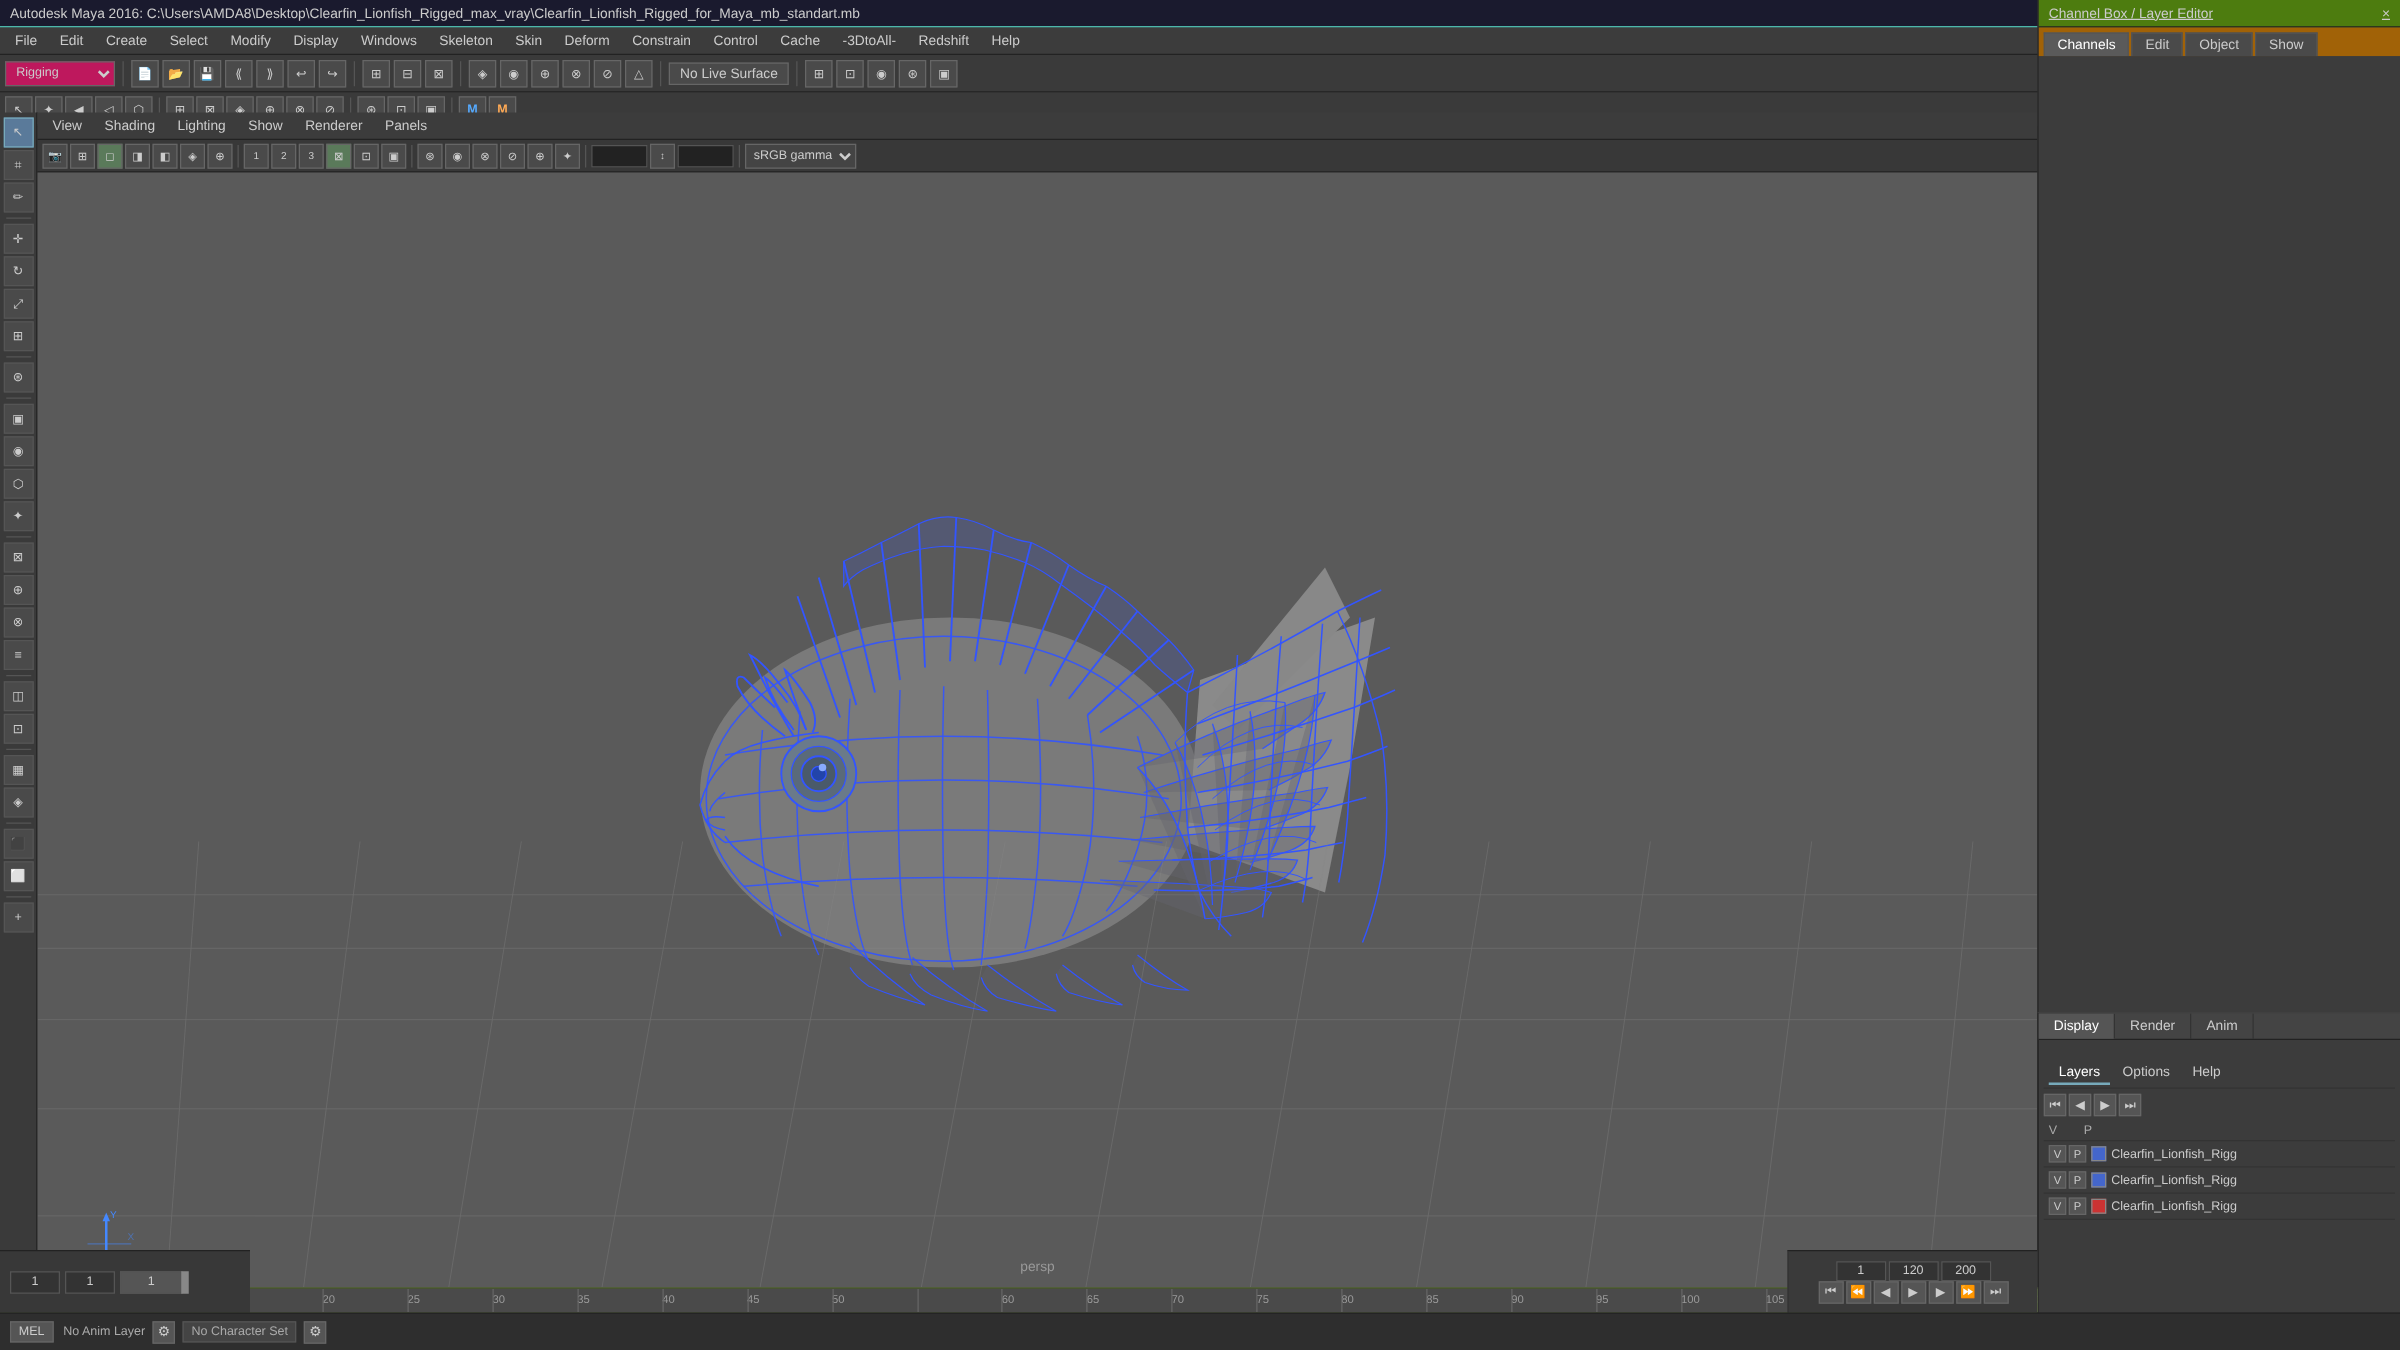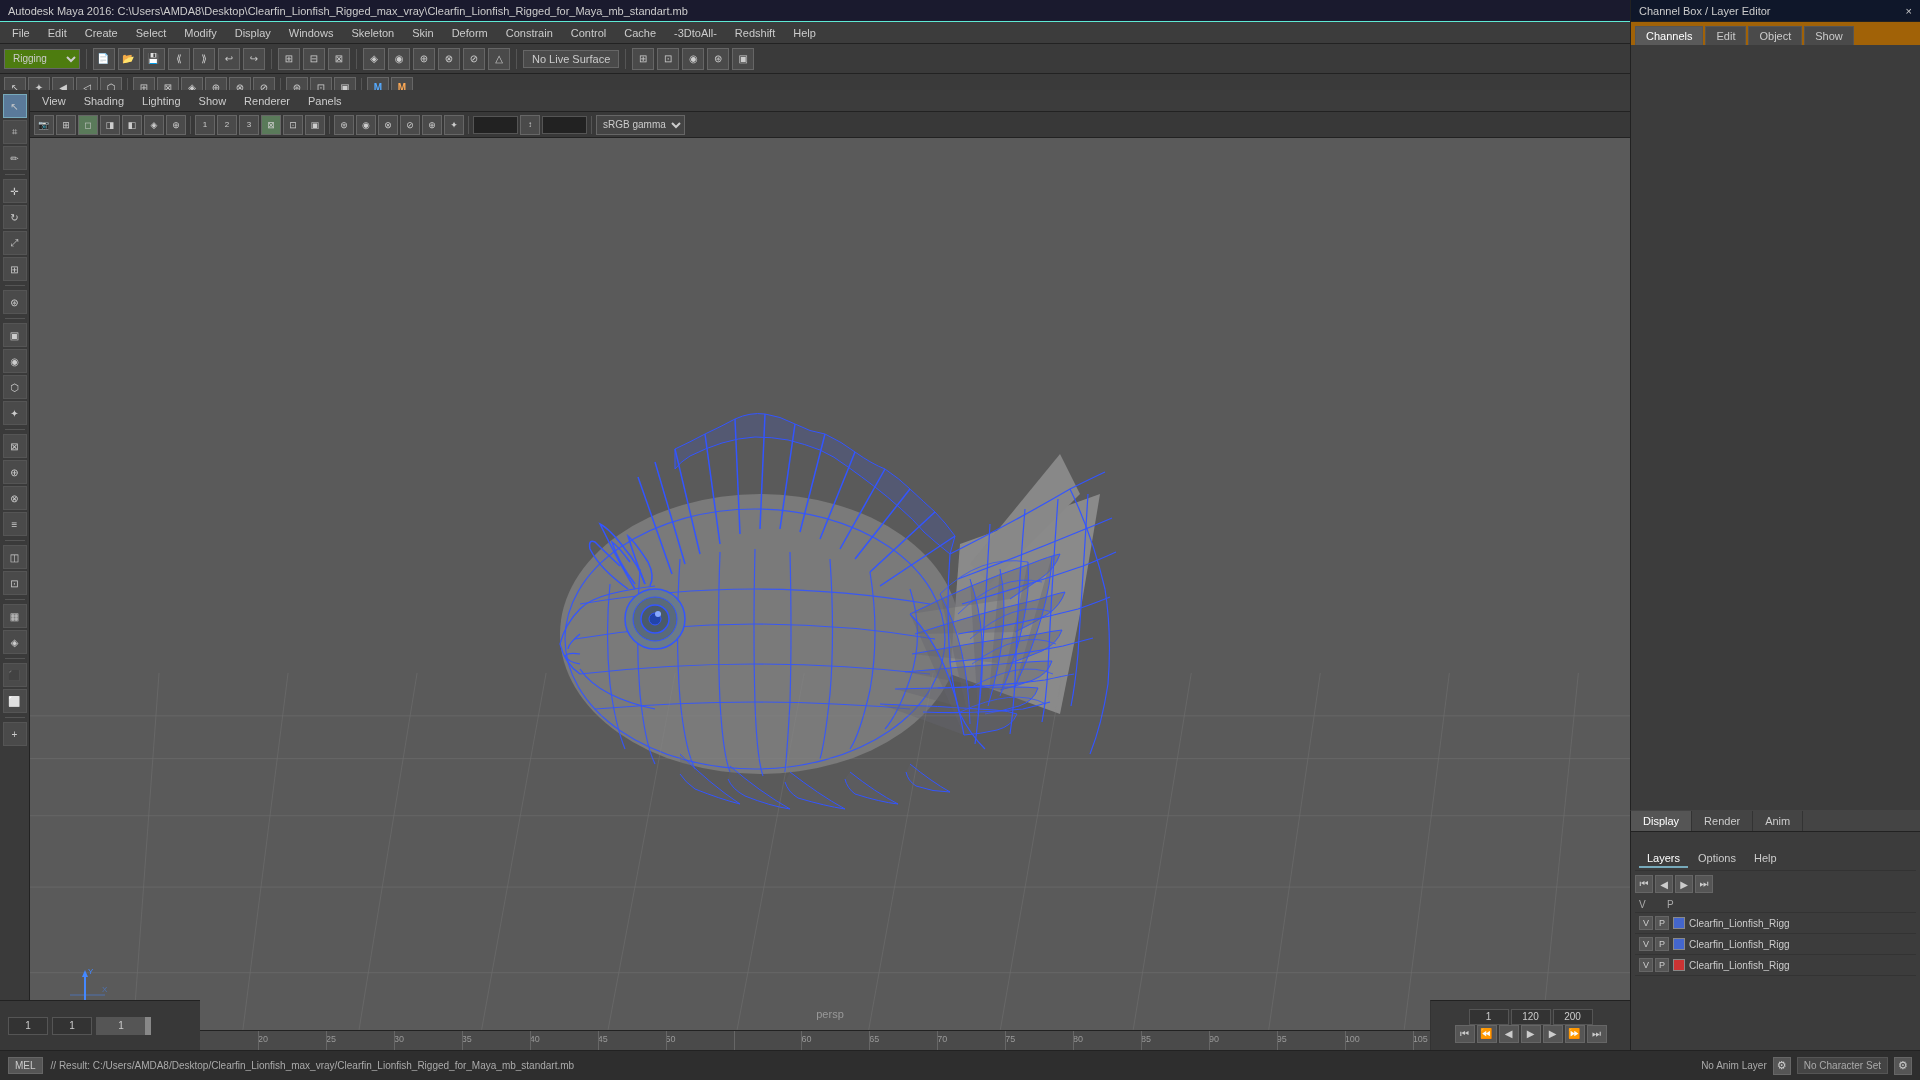--- a/index.html
+++ b/index.html
@@ -67,27 +67,27 @@
     #main-toolbar {
       height: 30px;
       background: #3a3a3a;
       display: flex;
       align-items: center;
       padding: 0 4px;
       border-bottom: 1px solid #222;
       gap: 3px;
     }
     .toolbar-select {
-      background: #4d7c0f;
+      background: #be185d;
       color: #ccc;
       border: 1px solid #666;
       height: 20px;
       font-size: 10px;
       padding: 0 4px;
-      width: 76px;
+      width: 88px;
     }
     .tb-btn {
       width: 22px;
       height: 22px;
       background: #4a4a4a;
       border: 1px solid #666;
       display: flex;
       align-items: center;
       justify-content: center;
       cursor: pointer;
@@ -267,26 +267,27 @@
       top: 0;
       width: 290px;
       height: 100%;
       background: #3c3c3c;
       border-left: 1px solid #222;
       display: flex;
       flex-direction: column;
     }
     #channel-box-header {
       height: 22px;
-      background: #0f172a;
+      background: #4d7c0f;
       display: flex;
       align-items: center;
       justify-content: space-between;
       padding: 0 8px;
       border-bottom: 1px solid #222;
+      text-decoration: underline;
     }
     #channel-box-tabs {
       display: flex;
       gap: 2px;
       padding: 4px 4px 0 4px;
       background: #a16207;
     }
     .ch-tab {
       padding: 3px 10px;
       background: #4a4a4a;
@@ -1011,20 +1012,19 @@
     <div class="pb-btn">◀</div>
     <div class="pb-btn">▶</div>
     <div class="pb-btn">▶</div>
     <div class="pb-btn">⏩</div>
     <div class="pb-btn">⏭</div>
   </div>
 </div>
 
 <div id="status-bar">
   <div id="mel-indicator">MEL</div>
-  <div id="result-text">// Result: C:/Users/AMDA8/Desktop/Clearfin_Lionfish_max_vray/Clearfin_Lionfish_Rigged_for_Maya_mb_standart.mb</div>
   <div style="display:flex;align-items:center;gap:6px;">
     <span style="color:#aaa;font-size:10px;">No Anim Layer</span>
     <div style="width:18px;height:18px;background:#555;border:1px solid #666;display:flex;align-items:center;justify-content:center;cursor:pointer;">⚙</div>
     <div id="no-char-set">No Character Set</div>
     <div style="width:18px;height:18px;background:#555;border:1px solid #666;display:flex;align-items:center;justify-content:center;cursor:pointer;">⚙</div>
   </div>
 </div>
 
 </body></html>

